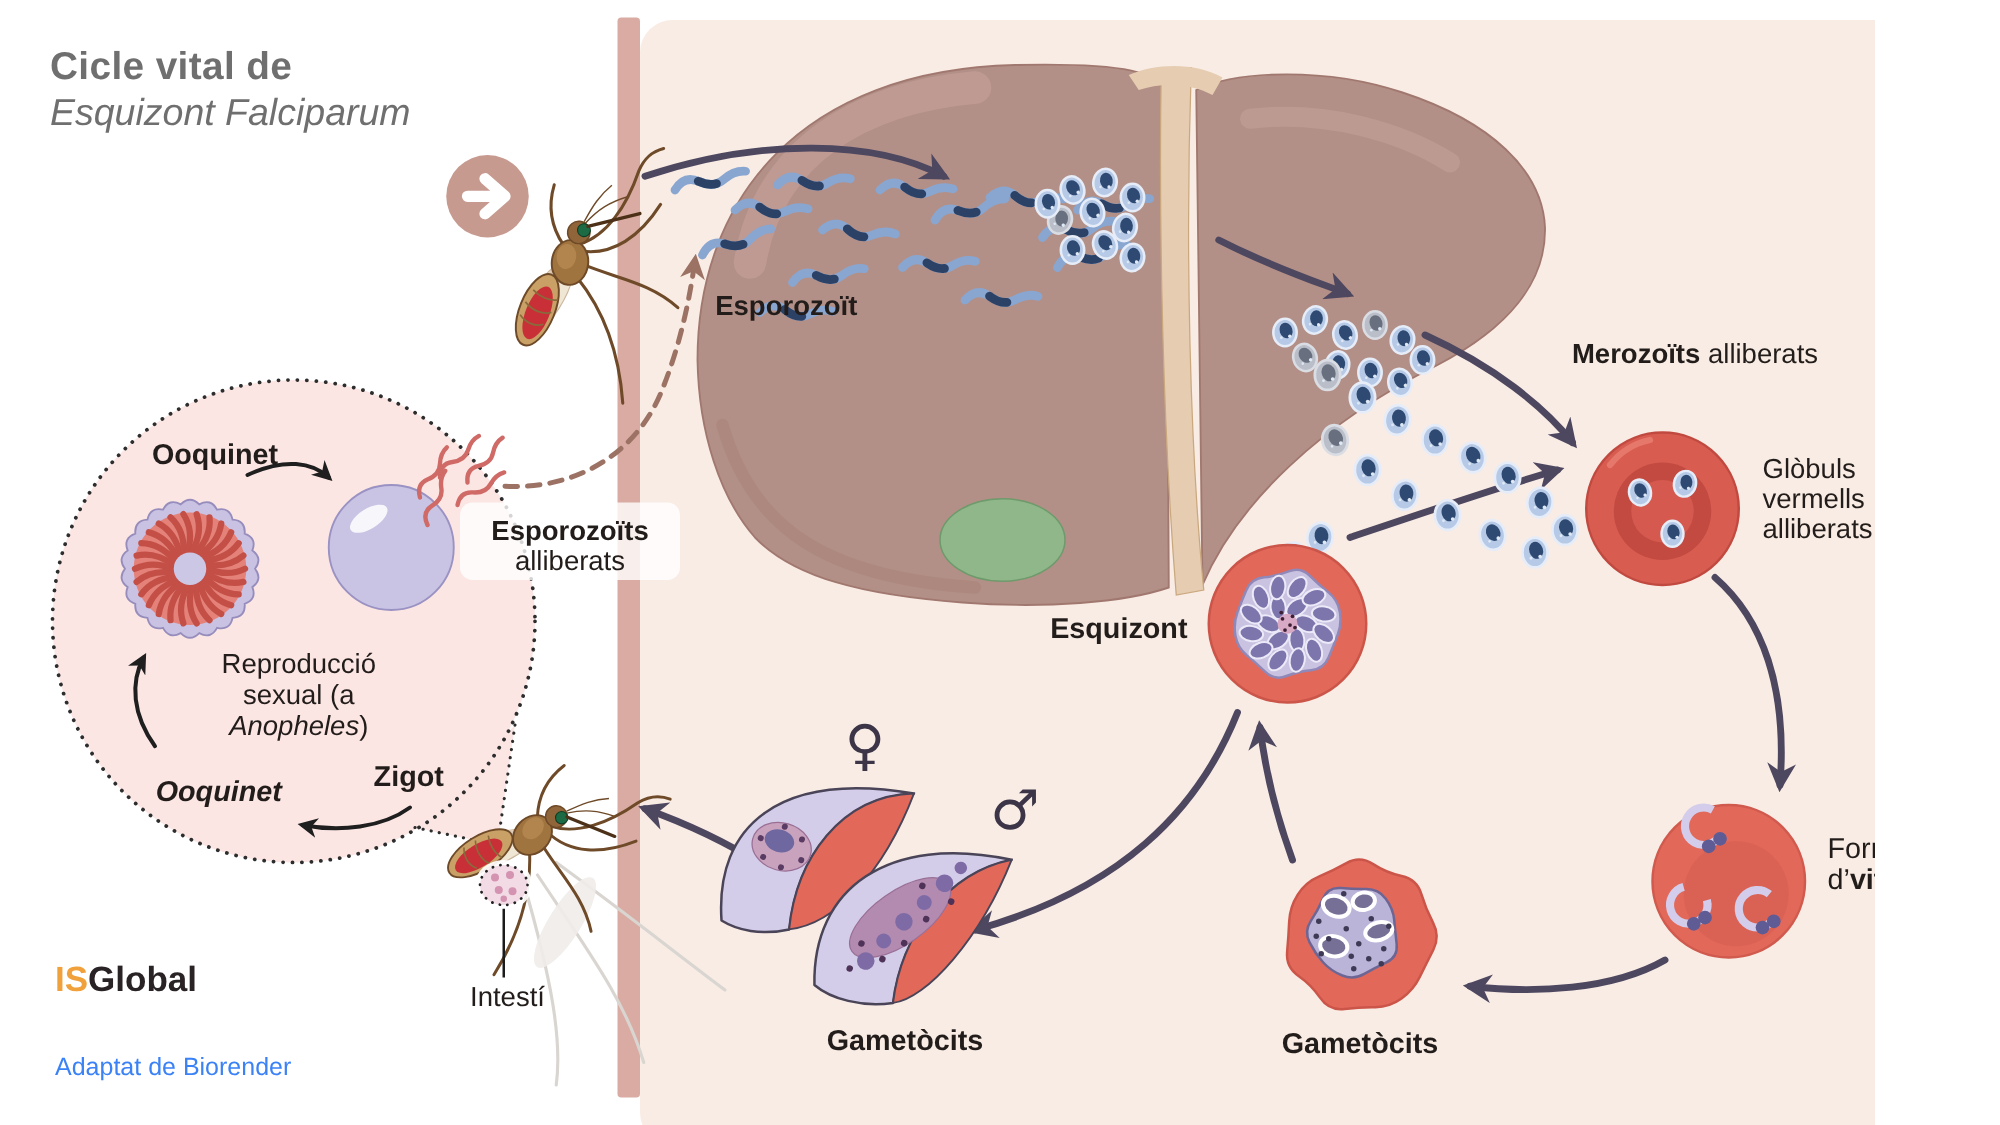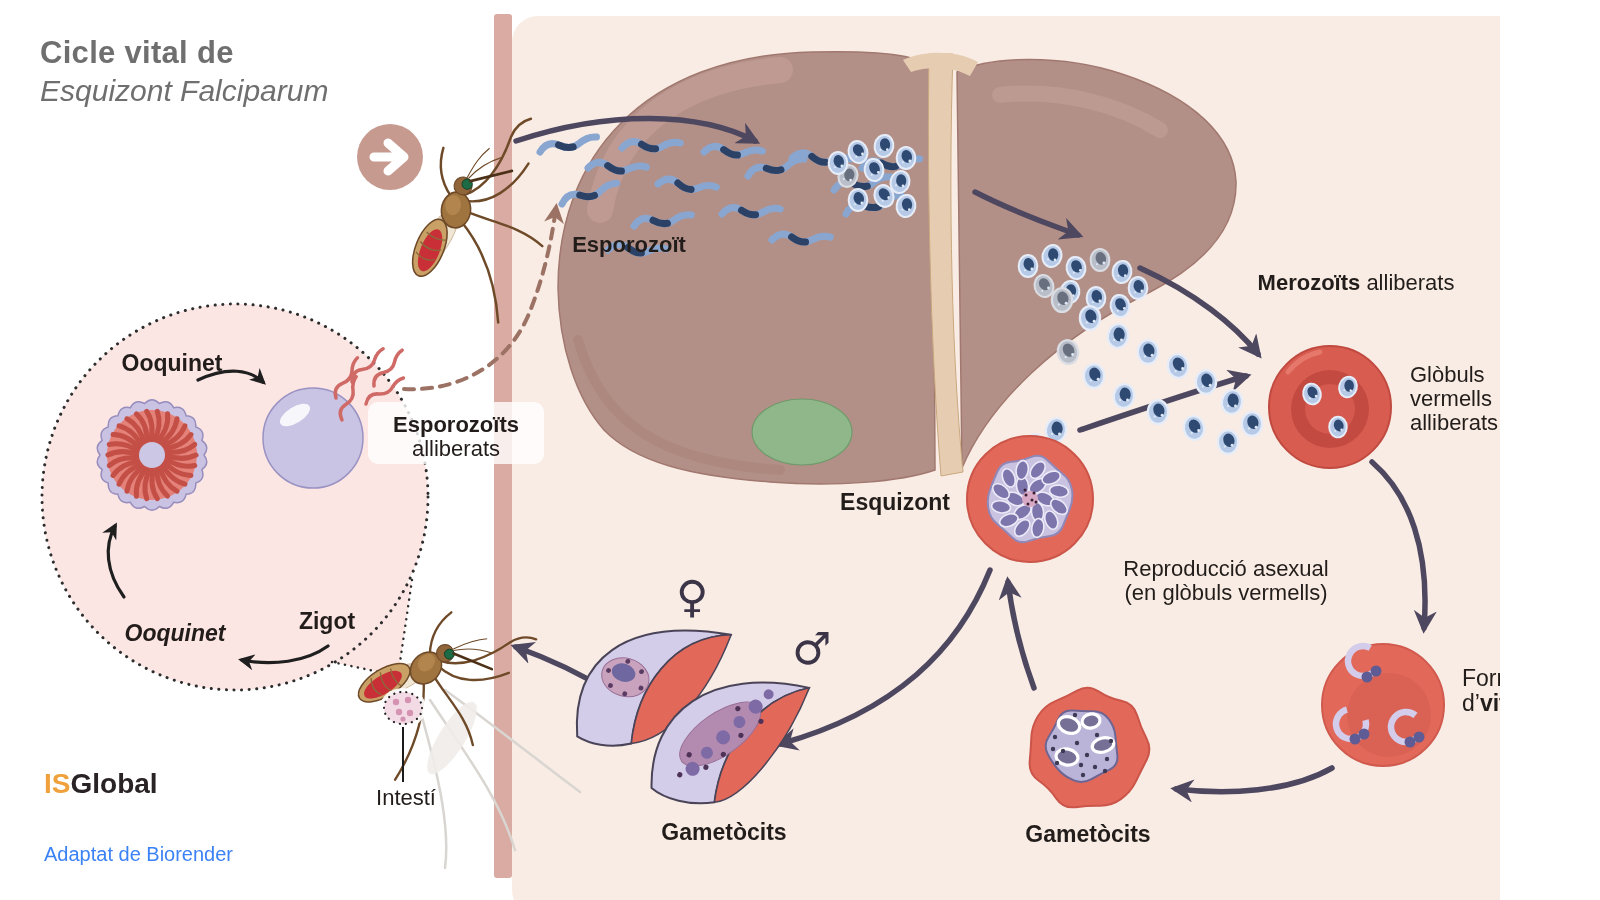--- a/index.html
+++ b/index.html
@@ -615,38 +615,39 @@
   </div>
 
   <div class="lbl fs22 lh24" style="left:1410px;top:363px;">
     <div>Glòbuls</div>
     <div>vermells</div>
     <div>alliberats</div>
   </div>
 
   <div class="lbl rgt fs23 b" style="left:950px;top:490px;">Esquizont</div>
 
-  <div class="lbl ctr fs22 lh24" style="left:1226px;top:557px;">
-    <div>Reproducció asexual</div>
-    <div>(en glòbuls vermells)</div>
-  </div>
 
   <div class="lbl fs23 lh25" style="left:1462px;top:666px;">
     <div>Forma</div>
     <div><span>d’</span><span class="b">vital</span></div>
   </div>
 
   <div class="lbl ctr fs23 b" style="left:1088px;top:822px;">Gametòcits</div>
   <div class="lbl ctr fs23 b" style="left:724px;top:820px;">Gametòcits</div>
 
   <div class="lbl ctr sym" style="left:692px;top:572px;">♀</div>
   <div class="lbl ctr sym" style="left:812px;top:624px;">♂</div>
 
   <div class="lbl ctr fs23 b" style="left:172px;top:351px;">Ooquinet</div>
 
+  <div class="lbl ctr fs22 lh25" style="left:239px;top:518px;">
+    <div>Reproducció</div>
+    <div>sexual (a</div>
+    <div><span class="it">Anopheles</span><span>)</span></div>
+  </div>
 
   <div class="lbl ctr fs23 b" style="left:175px;top:621px;font-style:italic;">Ooquinet</div>
   <div class="lbl ctr fs23 b" style="left:327px;top:609px;">Zigot</div>
 
   <div class="lbl ctr fs22 lh24" style="left:456px;top:413px;">
     <div class="b">Esporozoïts</div>
     <div>alliberats</div>
   </div>
 
   <div class="lbl ctr fs22" style="left:406px;top:786px;">Intestí</div>

